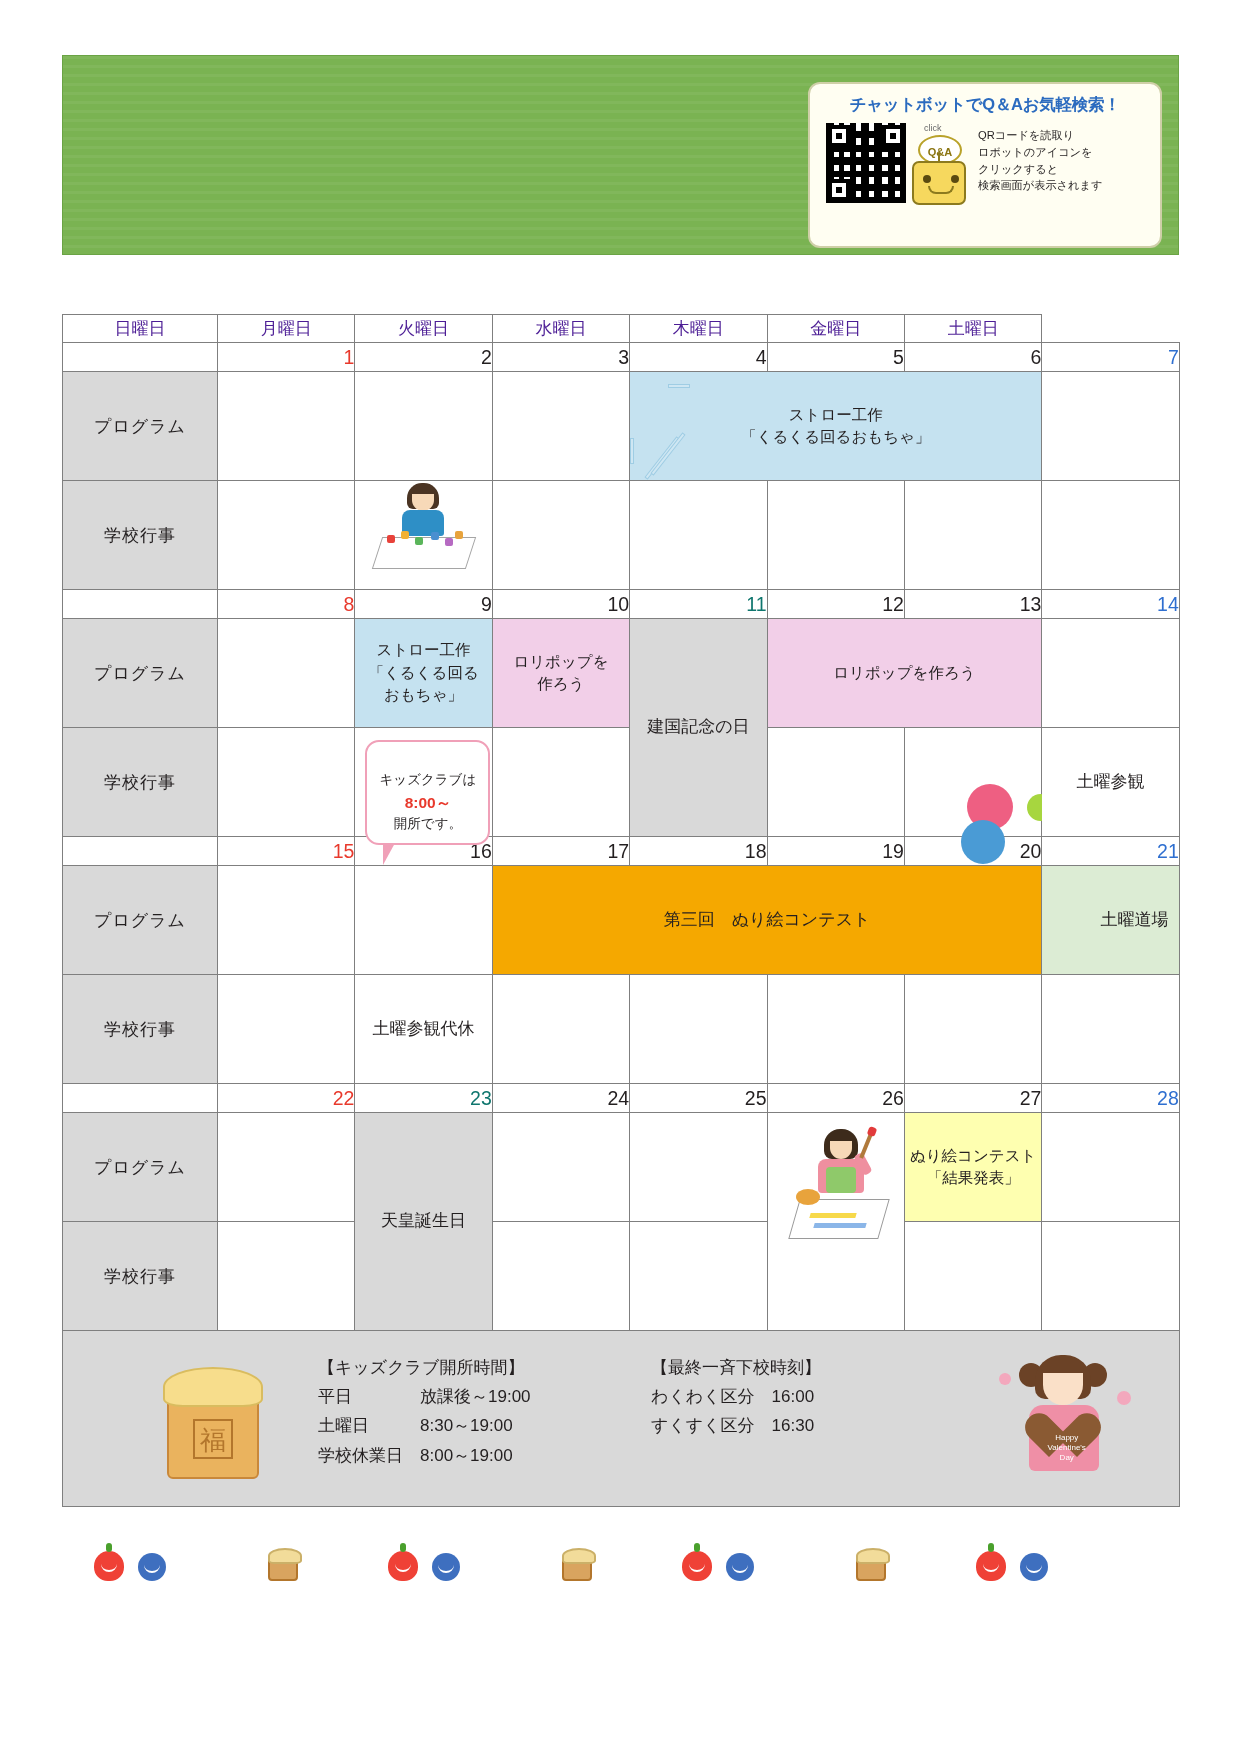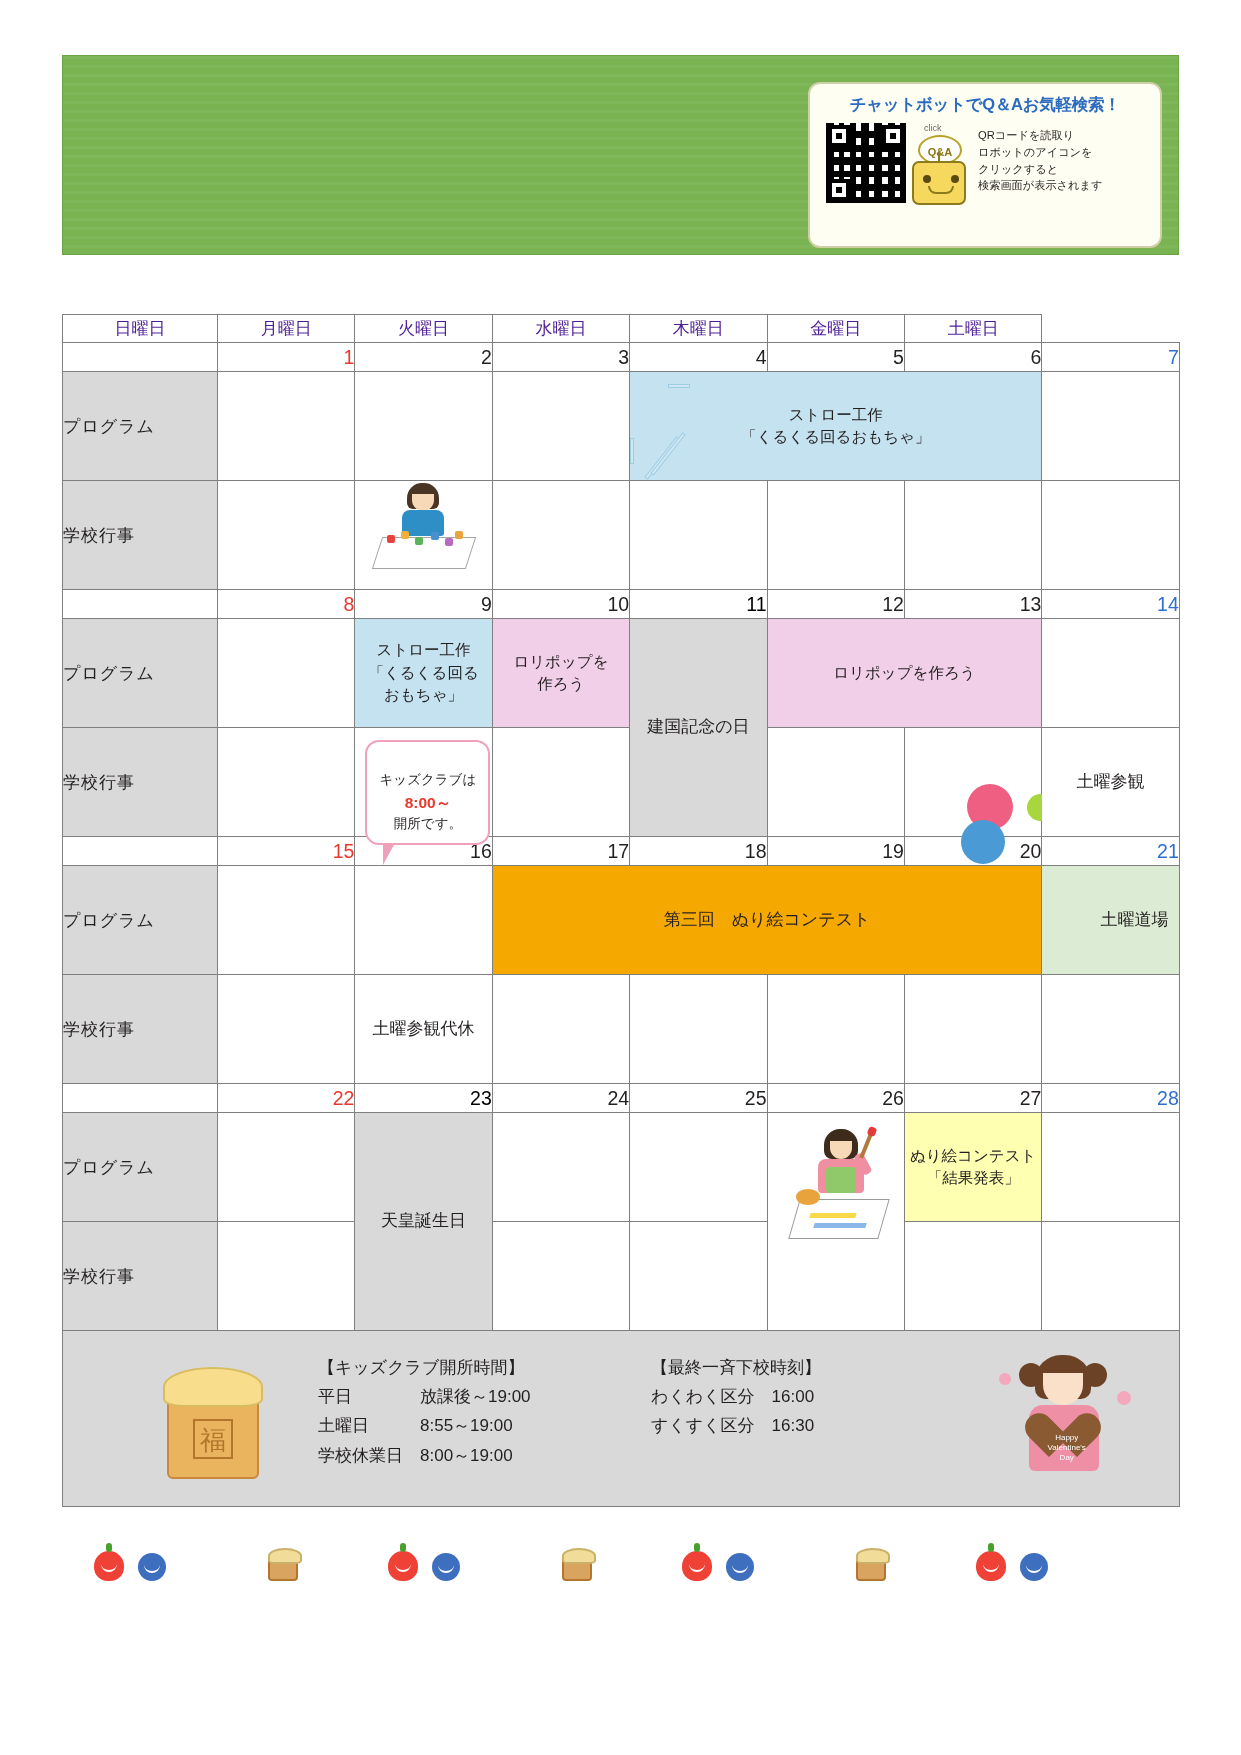--- a/index.html
+++ b/index.html
@@ -137,23 +137,24 @@
   }
   .datecell {
     height: 29px;
     text-align: right;
     padding-right: 9px;
     font-size: 19.5px;
     color: #231f20;
   }
   .datecell.sun { color: #e8392c; }
   .datecell.sat { color: #2f6fd0; }
-  .datecell.holi { color: #000000; }
+  .datecell.holi { color: #0f766e; }
   .rowlabel {
     background: #d9d9d9;
+    text-align: center;
     font-size: 17px;
     letter-spacing: 1px;
     margin-left: 40px;
   }
   .cell {
     height: 109px;
     text-align: center;
     font-size: 15.5px;
     line-height: 1.45;
     position: relative;
@@ -523,21 +524,21 @@
   <tr>
     <td colspan="8">
       <div class="footer-band">
         <div class="fukubukuro">
           <div class="fu-bag"></div>
           <div class="fu-rice"></div>
           <div class="fu-char">福</div>
         </div>
         <div class="fb-col c1">【キッズクラブ開所時間】
 平日　　　　放課後～19:00
-土曜日　　　8:55～19:00
+土曜日　　　8:30～19:00
 学校休業日　8:00～19:00</div>
         <div class="fb-col c2">【最終一斉下校時刻】
 わくわく区分　16:00
 すくすく区分　16:30</div>
         <div class="valentine">
           <div class="v-mini" style="left:6px;top:22px;width:12px;height:12px;"></div>
           <div class="v-mini" style="left:124px;top:40px;width:14px;height:14px;"></div>
           <div class="v-bun-l"></div>
           <div class="v-bun-r"></div>
           <div class="v-hair"></div>

